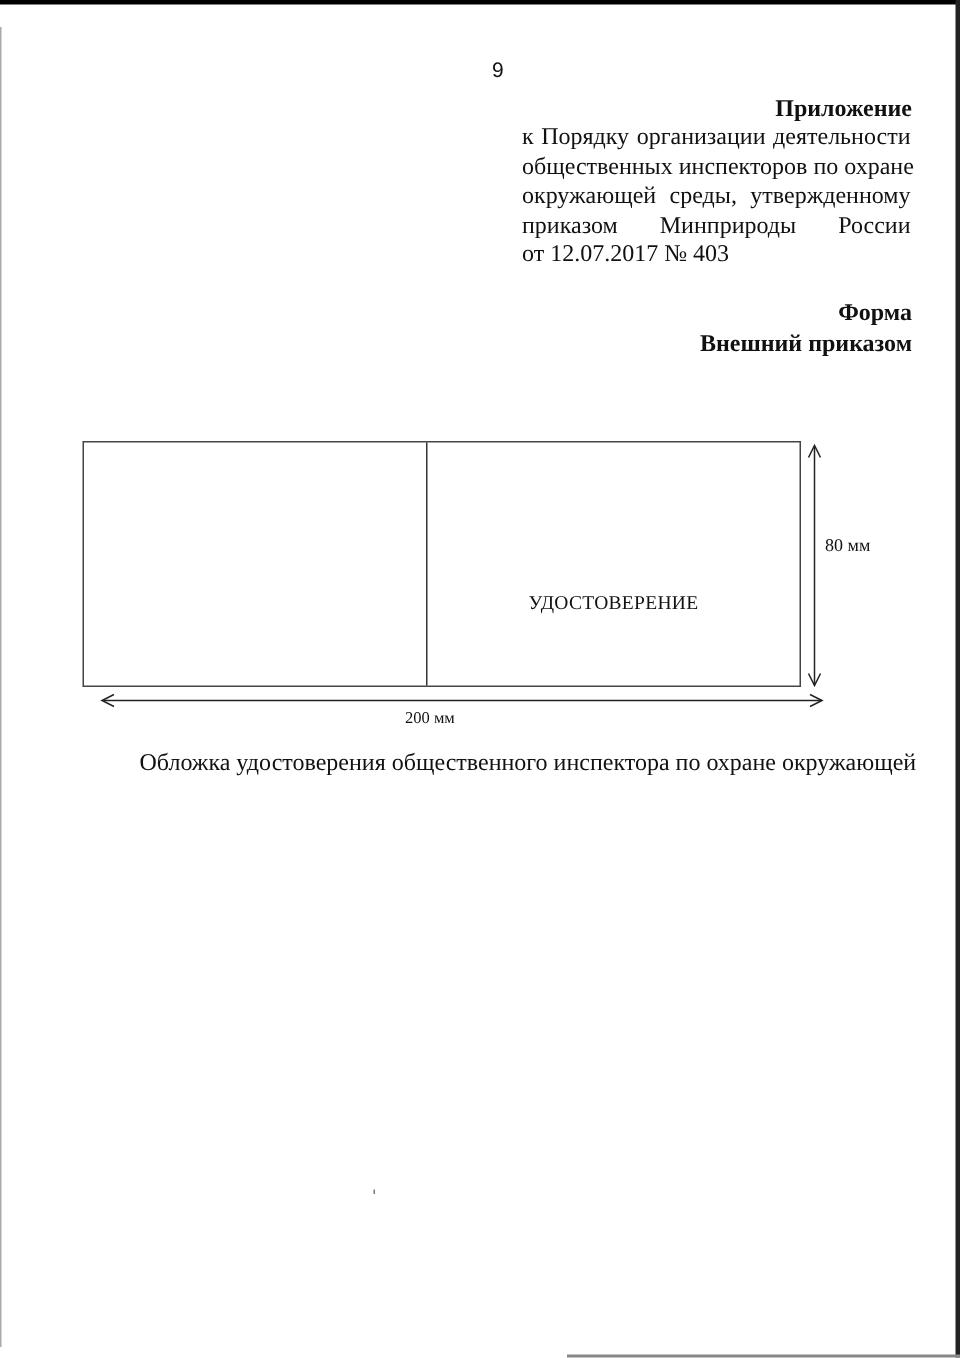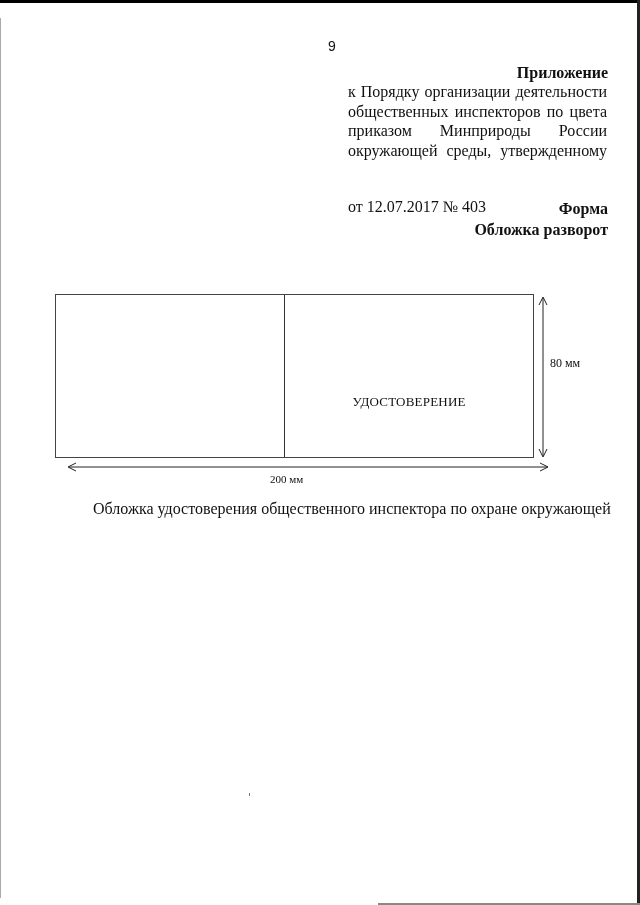--- a/index.html
+++ b/index.html
@@ -38,21 +38,21 @@
     .appendix-lines {
       position: absolute; left: 348px; top: 82px; width: 259px;
       font-size: 16px; line-height: 19.5px;
     }
     .just-line {
       text-align: justify;
       text-align-last: justify;
       white-space: nowrap;
       height: 19.5px;
     }
-    .last-line { text-align: left; text-align-last: left; margin-top: 37px; }
+    .last-line { text-align: left; text-align-last: left; }
     .form-label {
       position: absolute; right: 32px; top: 200px; font-size: 16px; font-weight: bold;
     }
     .spread-label {
       position: absolute; right: 32px; top: 221px; font-size: 16px; font-weight: bold;
     }
     .cover-box {
       position: absolute; left: 55px; top: 294px; width: 477px; height: 162px;
       border: 1px solid #444;
       box-sizing: content-box;
@@ -90,28 +90,28 @@
 <div class="scan-edge-right"></div>
 <div class="scan-edge-left"></div>
 <div class="scan-edge-bottom"></div>
 
 <div class="page-number">9</div>
 
 <div class="appendix-title">Приложение</div>
 
 <div class="appendix-lines">
   <div class="just-line">к Порядку организации деятельности</div>
-  <div class="just-line">общественных инспекторов по цвета</div>
+  <div class="just-line">общественных инспекторов по охране</div>
+  <div class="just-line">окружающей среды, утвержденному</div>
   <div class="just-line">приказом Минприроды России</div>
-  <div class="just-line">окружающей среды, утвержденному</div>
   <div class="just-line last-line">от 12.07.2017 № 403</div>
 </div>
 
 <div class="form-label">Форма</div>
-<div class="spread-label">Обложка разворот</div>
+<div class="spread-label">Внешний приказом</div>
 
 <div class="cover-box">
   <div class="cover-divider"></div>
   <div class="cover-title">УДОСТОВЕРЕНИЕ</div>
 </div>
 
 <svg class="dim-svg" viewBox="0 0 640 905" xmlns="http://www.w3.org/2000/svg">
   <g stroke="#222" stroke-width="1" fill="none">
     <line x1="543" y1="298" x2="543" y2="456"></line>
     <polyline points="539,305 543,297 547,305"></polyline>

